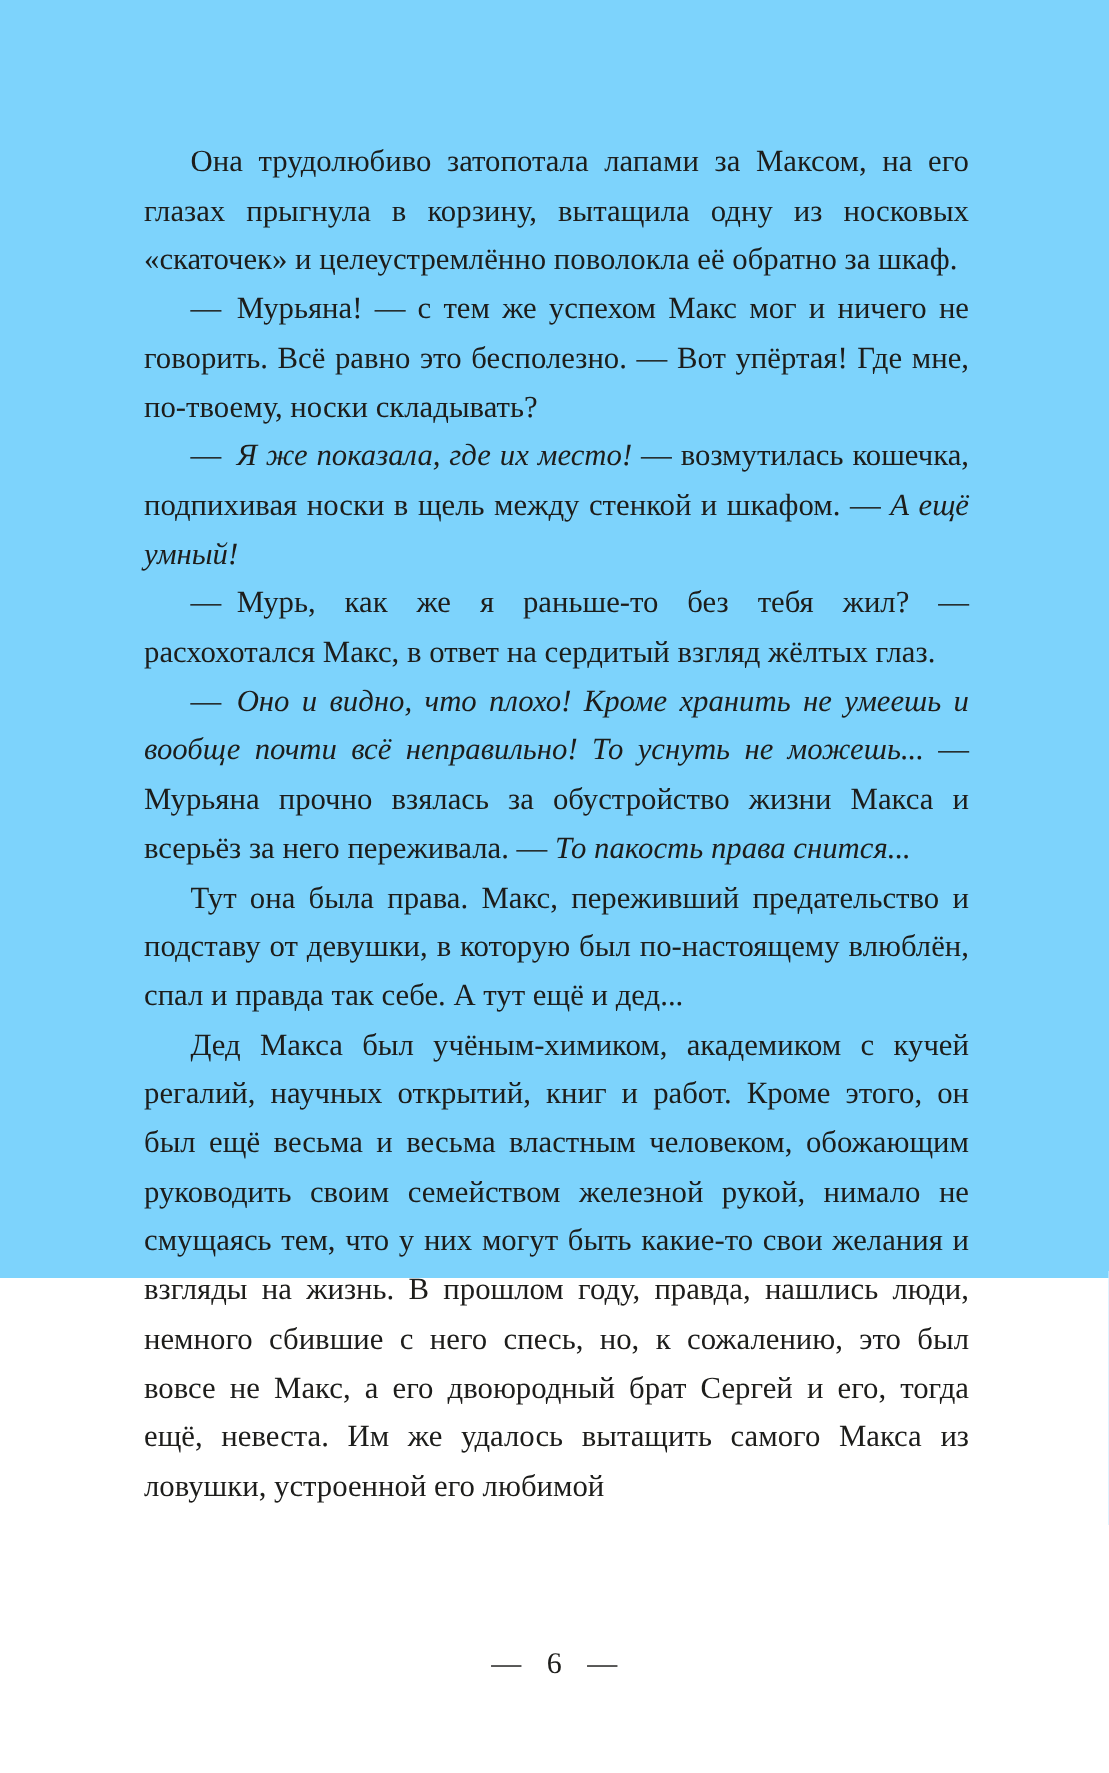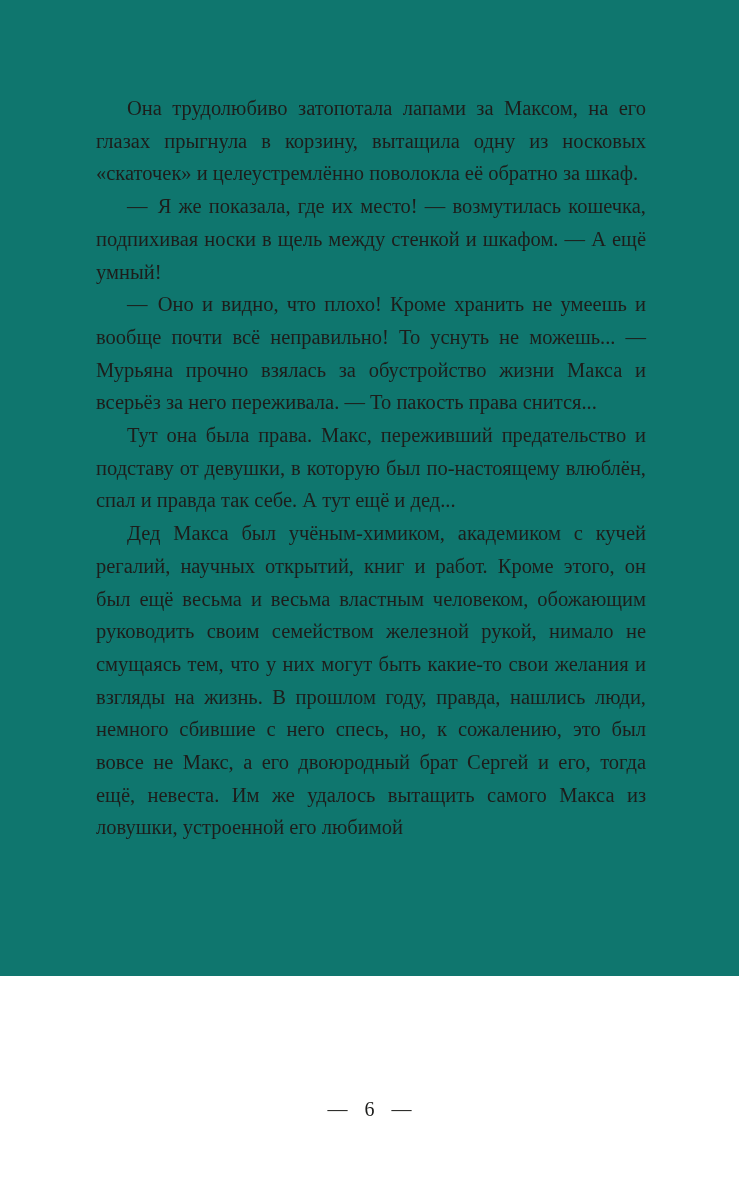--- a/index.html
+++ b/index.html
@@ -8,43 +8,44 @@
     background: #ffffff;
   }
   body {
     width: 739px;
     height: 1182px;
     overflow: hidden;
   }
   .page {
     position: relative;
     width: 739px;
-    height: 976px;
+    height: 852px;
     box-sizing: border-box;
-    background: #0f766e;
+    background: #7dd3fc;
     color: #1d1d1b;
   }
   .text-block {
     position: absolute;
     top: 92px;
     left: 96px;
     width: 550px;
     font-family: "Liberation Serif", "DejaVu Serif", serif;
     font-size: 20.5px;
     line-height: 32.7px;
     text-align: justify;
     hyphens: auto;
     -webkit-hyphens: auto;
   }
   .text-block p {
     margin: 0;
     padding: 0;
     text-indent: 31px;
   }
   .seg-italic {
+    font-style: italic;
   }
   .footer {
     position: absolute;
     top: 1098px;
     left: 0;
     width: 739px;
     display: flex;
     justify-content: center;
     align-items: center;
     gap: 17px;
@@ -53,21 +54,23 @@
     color: #1d1d1b;
   }
 </style>
 </head>
 <body>
 
 <div class="page">
 
   <div class="text-block" id="text-block">
       <p><span class="seg-normal">Она трудолюбиво затопотала лапами за Максом, на его глазах прыгнула в корзину, вытащила одну из носковых «скаточек» и целеустремлённо поволокла её обратно за шкаф.</span></p>
+      <p><span class="seg-normal">— Мурьяна! — с тем же успехом Макс мог и ничего не говорить. Всё равно это бесполезно. — Вот упёртая! Где мне, по-твоему, носки складывать?</span></p>
       <p><span class="seg-normal">— </span><span class="seg-italic">Я же показала, где их место!</span><span class="seg-normal"> — возмутилась кошечка, подпихивая носки в щель между стенкой и шкафом. — </span><span class="seg-italic">А ещё умный!</span></p>
+      <p><span class="seg-normal">— Мурь, как же я раньше-то без тебя жил? — расхохотался Макс, в ответ на сердитый взгляд жёлтых глаз.</span></p>
       <p><span class="seg-normal">— </span><span class="seg-italic">Оно и видно, что плохо! Кроме хранить не умеешь и вообще почти всё неправильно! То уснуть не можешь...</span><span class="seg-normal"> — Мурьяна прочно взялась за обустройство жизни Макса и всерьёз за него переживала. — </span><span class="seg-italic">То пакость права снится...</span></p>
       <p><span class="seg-normal">Тут она была права. Макс, переживший предательство и подставу от девушки, в которую был по-настоящему влюблён, спал и правда так себе. А тут ещё и дед...</span></p>
       <p><span class="seg-normal">Дед Макса был учёным-химиком, академиком с кучей регалий, научных открытий, книг и работ. Кроме этого, он был ещё весьма и весьма властным человеком, обожающим руководить своим семейством железной рукой, нимало не смущаясь тем, что у них могут быть какие-то свои желания и взгляды на жизнь. В прошлом году, правда, нашлись люди, немного сбившие с него спесь, но, к сожалению, это был вовсе не Макс, а его двоюродный брат Сергей и его, тогда ещё, невеста. Им же удалось вытащить самого Макса из ловушки, устроенной его любимой</span></p>
     </div>
 
   <div class="footer">
     <span>—</span>
     <span>6</span>
     <span>—</span>
   </div>

